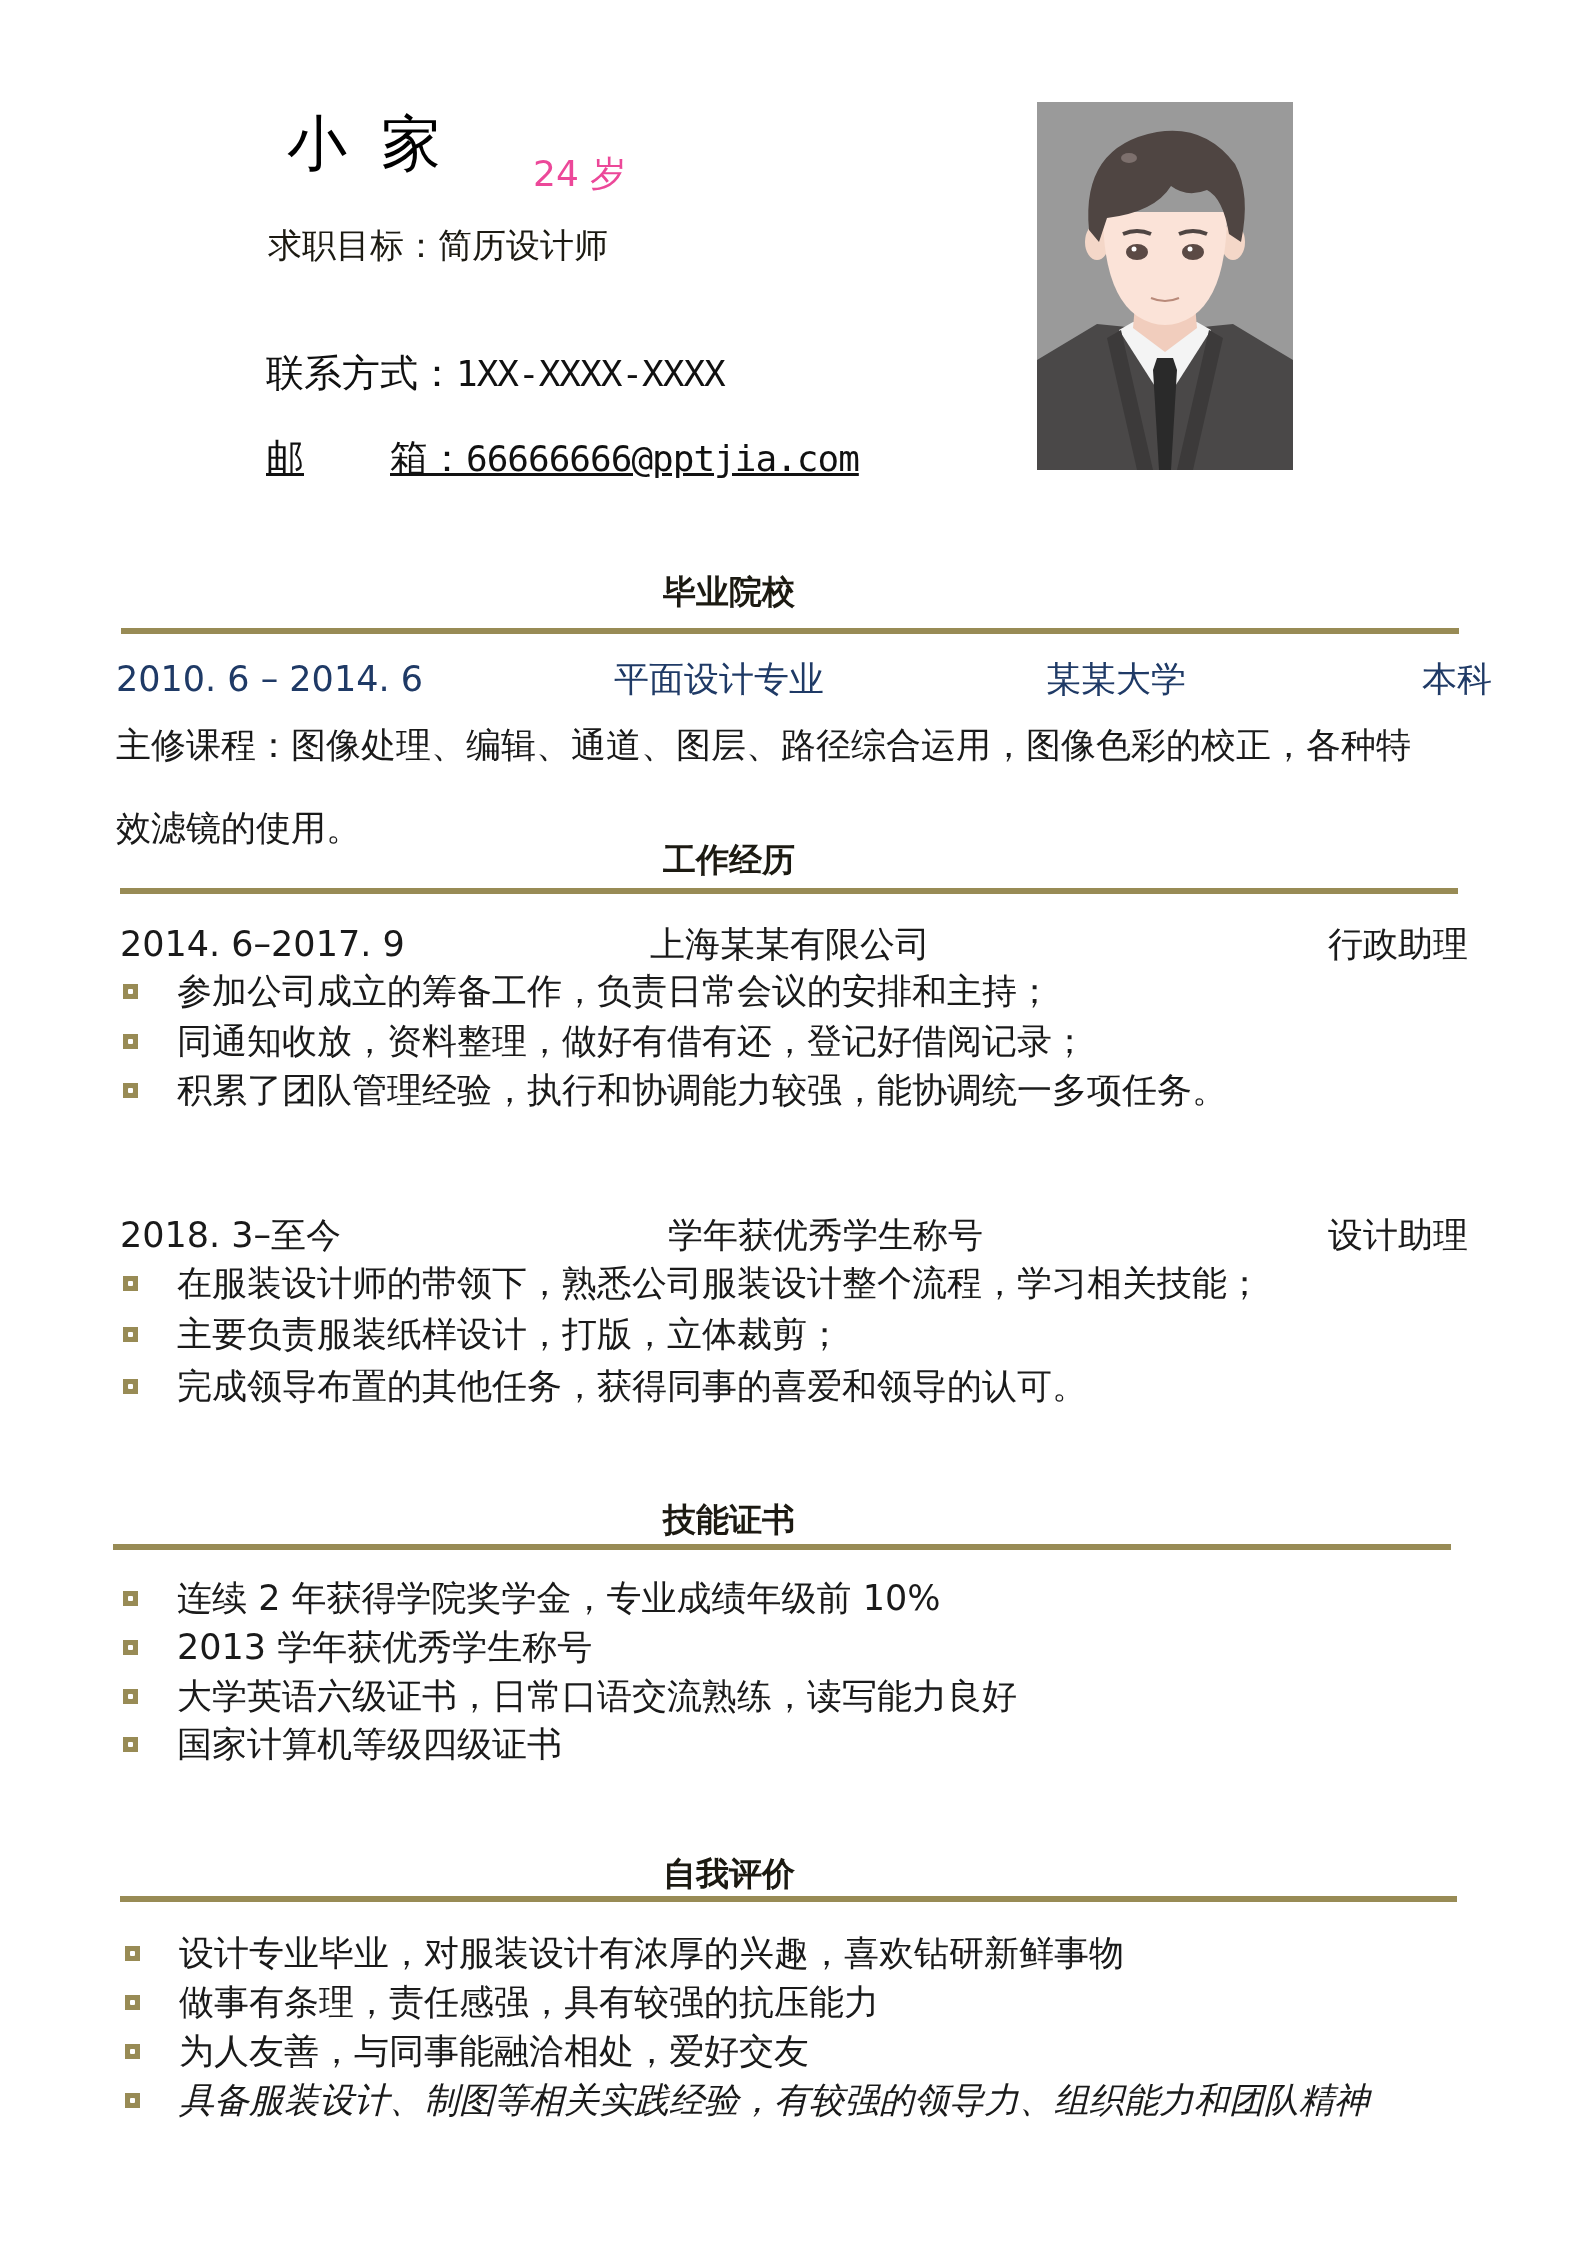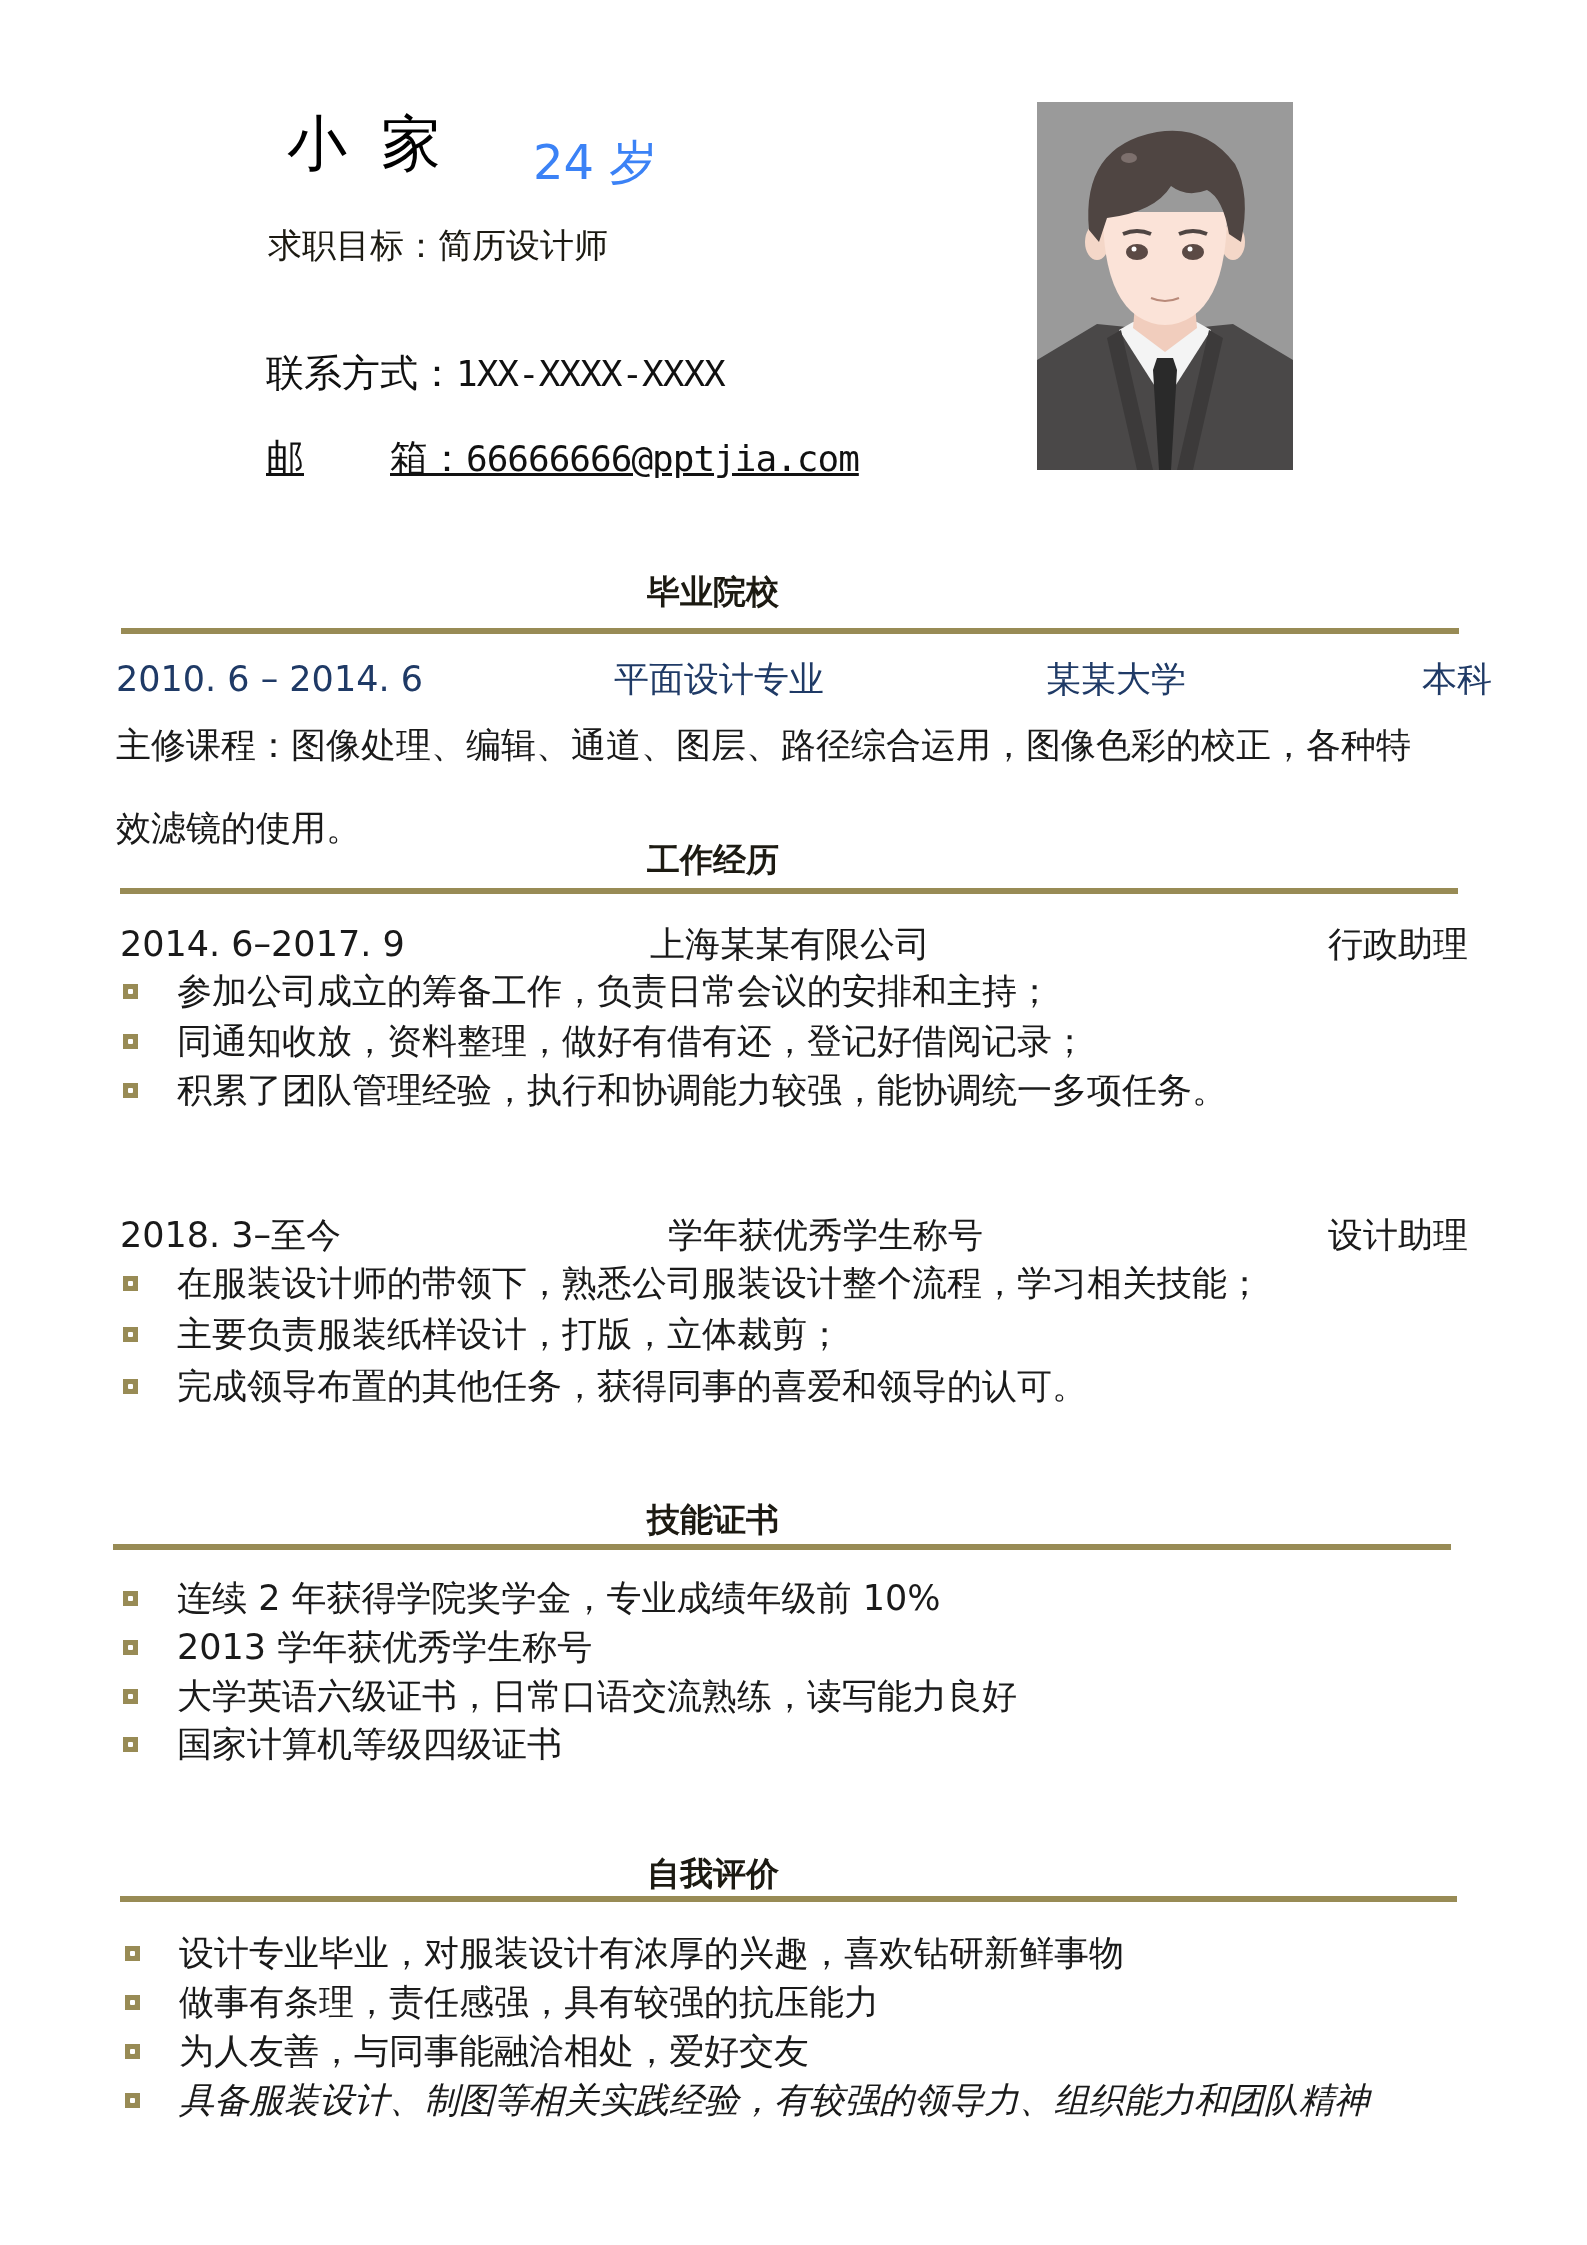--- a/index.html
+++ b/index.html
@@ -1,25 +1,25 @@
 <!DOCTYPE html>
 <html><head>
 <meta charset="utf-8">
 <style>
   html, body { margin:0; padding:0; background:#ffffff; }
   body { width:1587px; height:2245px; position:relative; overflow:hidden;
          font-family:"DejaVu Sans","Liberation Sans",sans-serif; color:#1a1a1a; }
   .abs { position:absolute; white-space:nowrap; }
   .name { left:287px; top:88px; font-size:60px; line-height:110px; letter-spacing:34px; color:#000000; }
-  .age { left:533px; top:132px; font-size:48px; line-height:60px; color:#3b82f6; }
+  .age { left:533px; top:144px; font-size:36px; line-height:60px; color:#ec4899; }
   .target { left:268px; top:222px; font-size:34px; line-height:46px; color:#1c1a12; }
   .contact { left:266px; font-size:38px; line-height:50px; color:#111; }
   .contact .mono { font-family:"DejaVu Sans Mono","Liberation Mono",monospace; font-size:36px; letter-spacing:-1px; }
   .photo { left:1037px; top:102px; width:256px; height:368px; background:#999999; overflow:hidden; }
-  .heading { left:0; width:1426px; text-align:center; font-size:33px; font-weight:bold; line-height:44px; color:#1c1a12; }
+  .heading { left:16px; width:1426px; text-align:center; font-size:33px; font-weight:bold; line-height:44px; color:#1c1a12; }
   .rule { height:6px; background:#988b55; }
   .edu { top:655px; font-size:35px; line-height:48px; color:#1f3a66; }
   .body-text { font-size:35px; line-height:48px; color:#1a1a1a; }
   .bullet { width:15px; height:15px; background:#988b55; position:absolute; }
   .bullet::after { content:""; position:absolute; left:5px; top:5px; width:5px; height:5px; background:#fff; border-radius:1px; }
 </style>
 </head>
 <body>
 
 <div class="abs name">小家</div>

